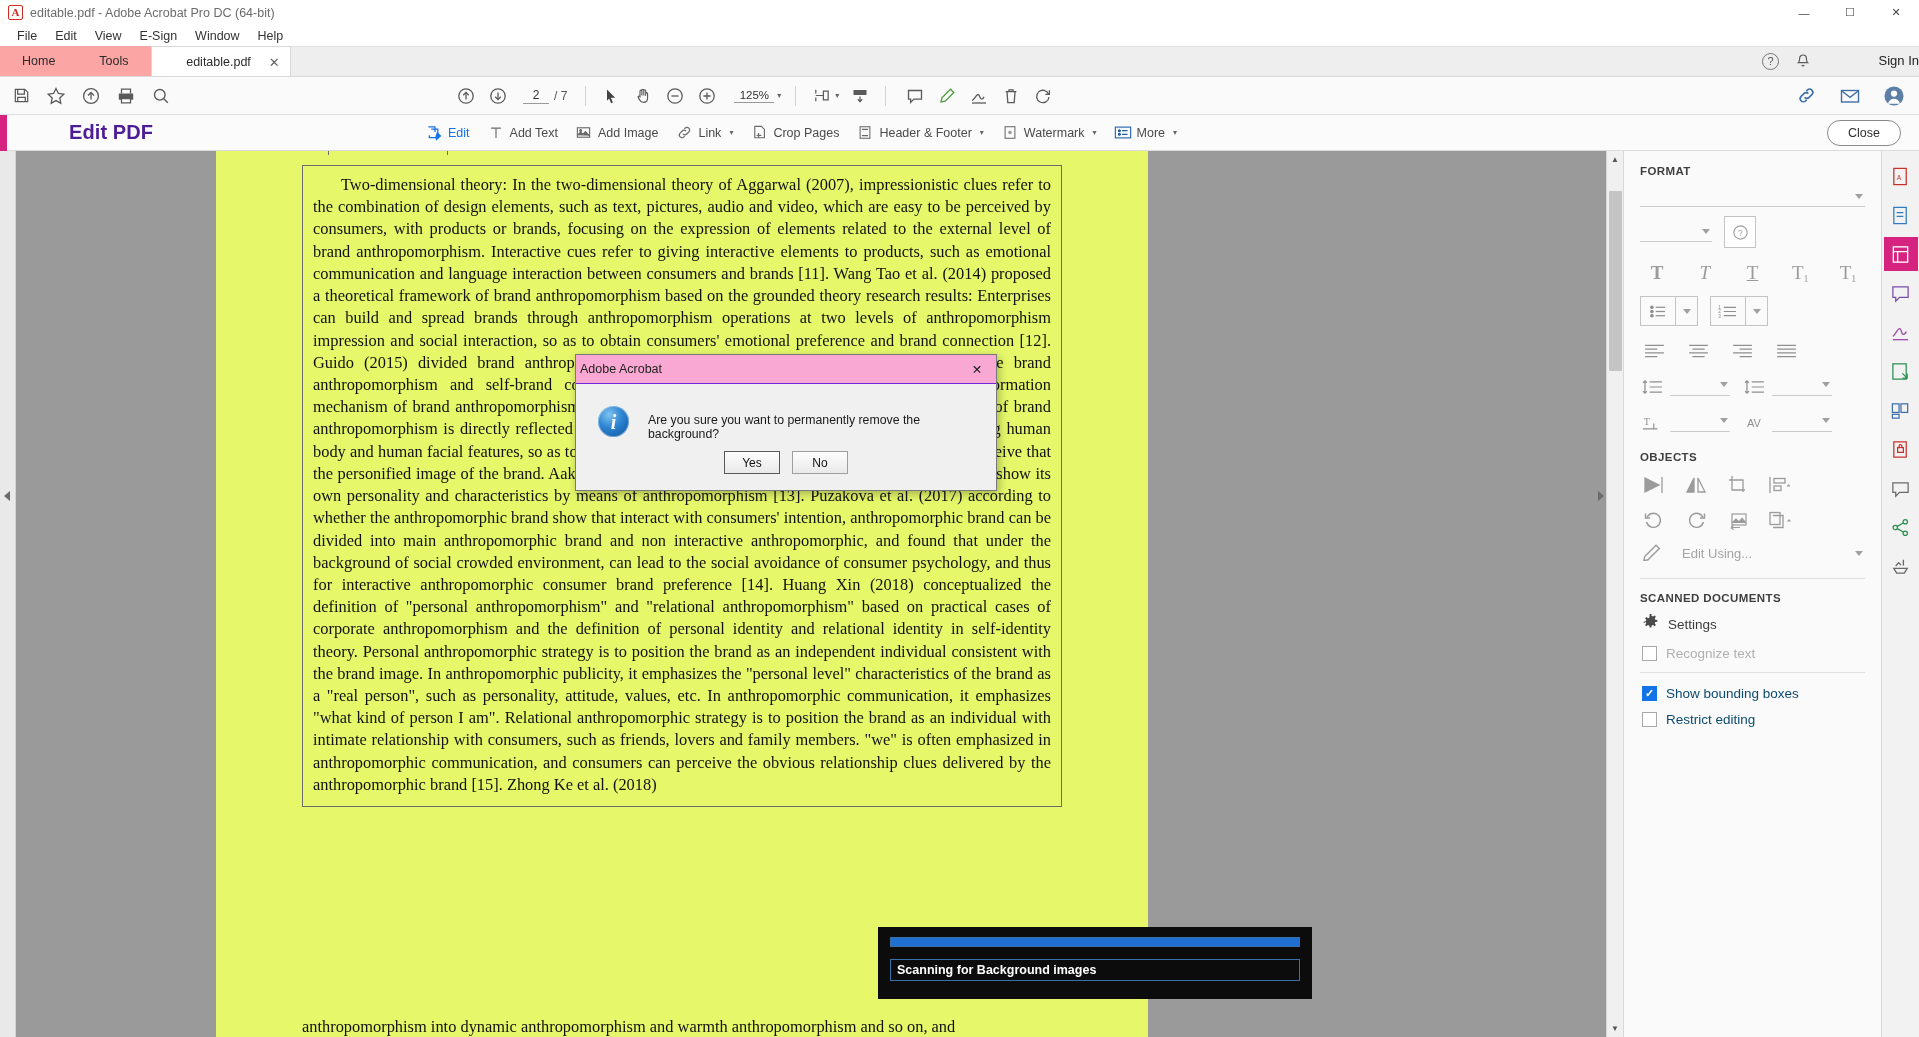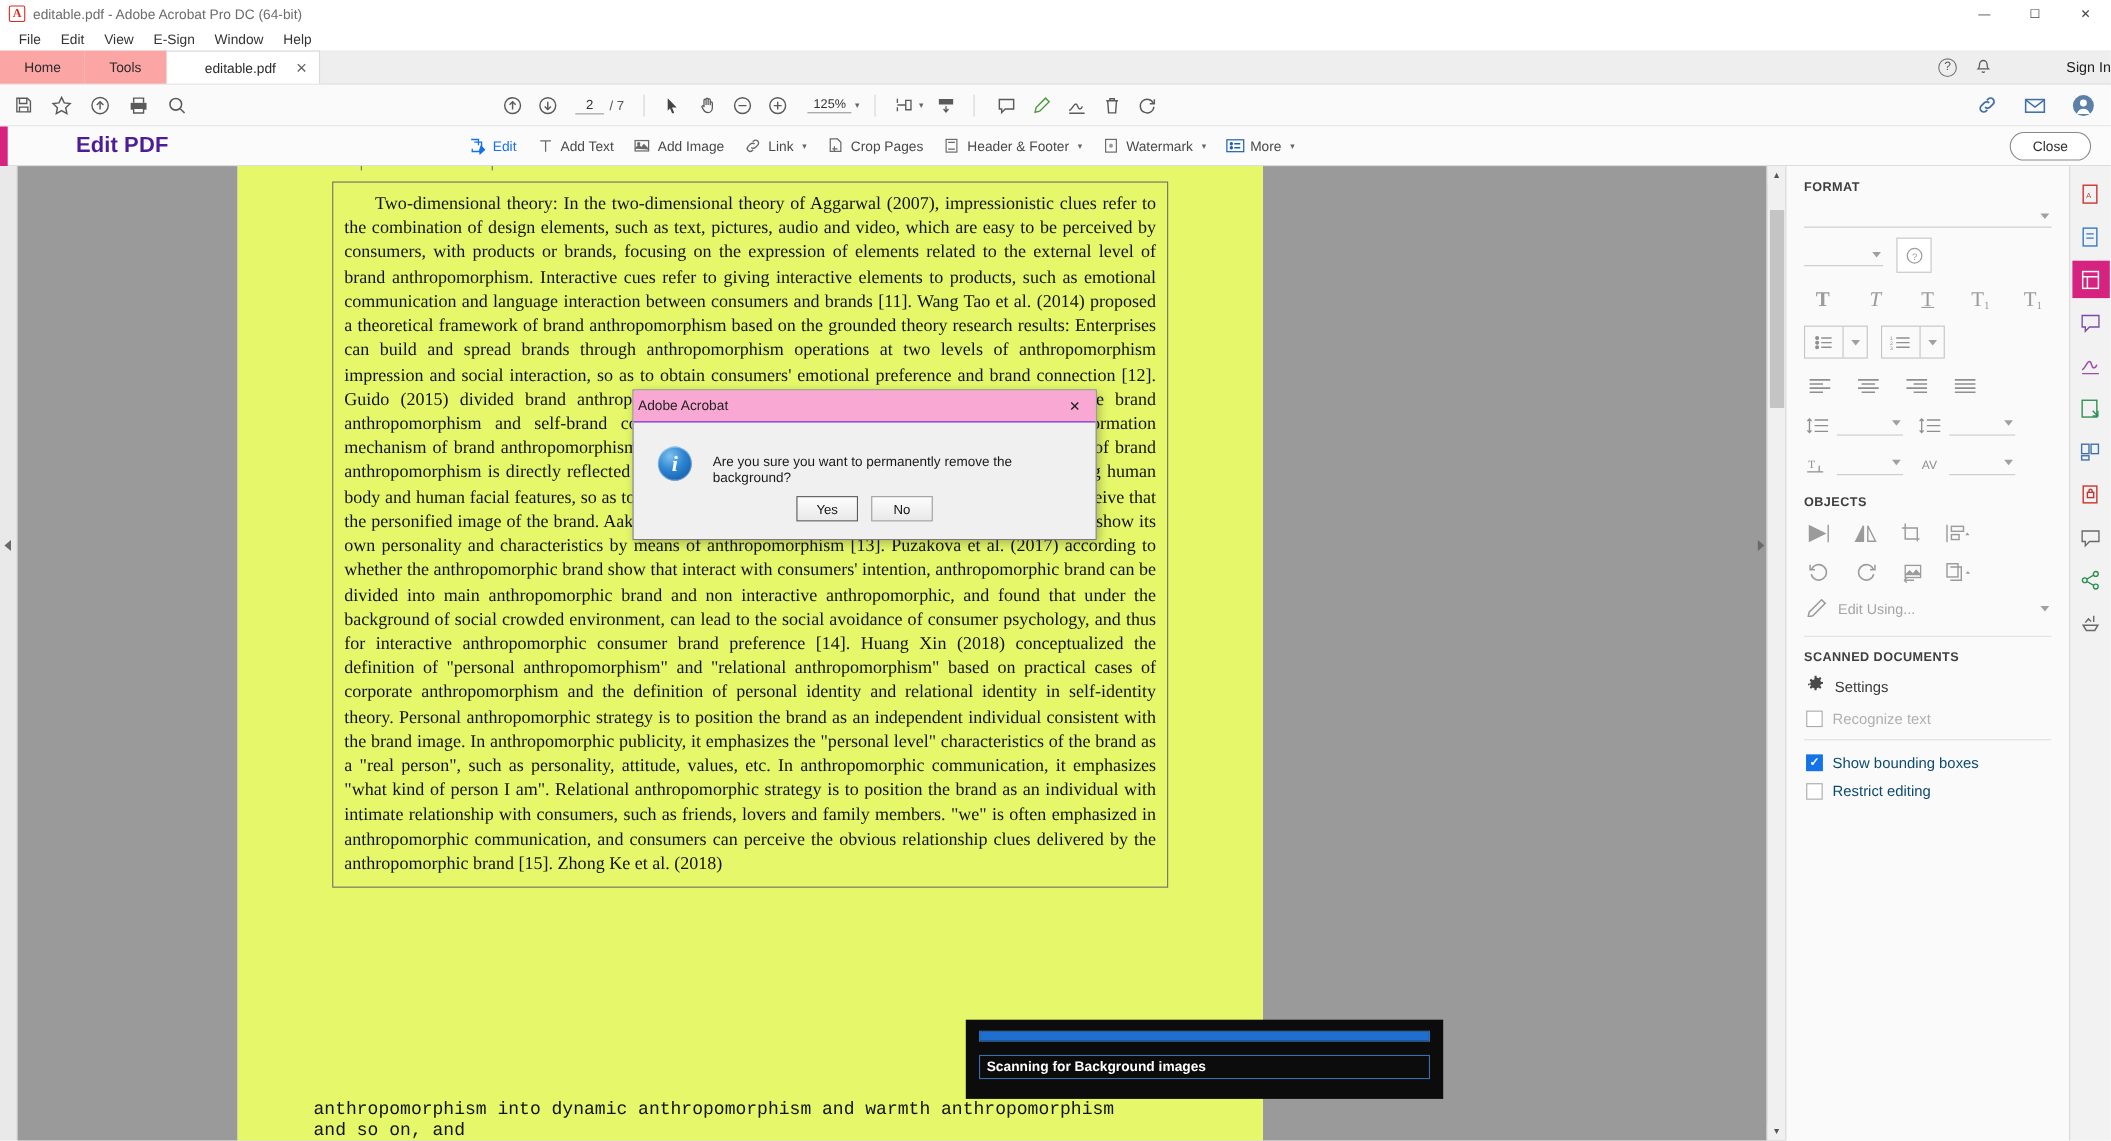--- a/index.html
+++ b/index.html
@@ -148,22 +148,22 @@
     padding: 8px 10px 10px 10px;
     font-family: "Liberation Serif", serif; font-size: 16.4px; line-height: 1.355;
     color: #111; text-align: justify; text-justify: inter-word;
   }
   .textblock p { text-indent: 28px; margin: 0; }
   .topbox {
     position: absolute; left: 112px; top: -4px; width: 120px; height: 8px;
     border: 1px solid #6d6d6d; border-bottom: none;
   }
   .bottomline {
-    position: absolute; left: 69px; bottom: 0px; width: 760px;
-    font-family: Liberation Mono, monospace; font-size: 16.4px; color: #111;
+    position: absolute; left: 86px; bottom: 0px; width: 760px;
+    font-family: Liberation Serif, serif; font-size: 16.4px; color: #111;
   }
 
   
   .vscroll {
     position: absolute; right: 0; top: 0; width: 17px; bottom: 0; background: #f0f0f0;
     border-left: 1px solid #d6d6d6;
   }
   .vs-arrow {
     height: 17px; display: flex; align-items: center; justify-content: center;
     font-size: 8px; color: #555; background: #f0f0f0;
@@ -214,21 +214,21 @@
   .lgrp .drop {
     width: 22px; border-left: 1px solid #c4c4c4; display: flex;
     align-items: center; justify-content: center;
   }
   .aligns { display: flex; gap: 20px; margin-bottom: 13px; padding-left: 2px; }
   .spacing { display: flex; align-items: center; gap: 6px; margin-bottom: 12px; }
   .spc-fld { width: 60px; border-bottom: 1px solid #c9c9c9; height: 18px; position: relative; }
   .obj-grid { display: flex; gap: 18px; margin-bottom: 11px; padding-left: 2px; }
   .obj-ico { width: 24px; height: 24px; display: flex; align-items: center; justify-content: center; }
   .editusing {
-    display: flex; align-items: center; gap: 9px; margin: 10px 0 14px 2px;
+    display: flex; align-items: center; gap: 20px; margin: 10px 0 14px 2px;
     font-size: 13px; color: #a5a5a5; position: relative;
   }
   .hr { height: 1px; background: #e0e0e0; margin: 4px 0 13px 0; }
   .settings-row {
     display: flex; align-items: center; gap: 9px; font-size: 13.5px; color: #3a3a3a;
     margin-bottom: 12px; margin-left: 2px;
   }
   .chk-row {
     display: flex; align-items: center; gap: 9px; font-size: 13.5px;
     margin-bottom: 11px; margin-left: 2px;

